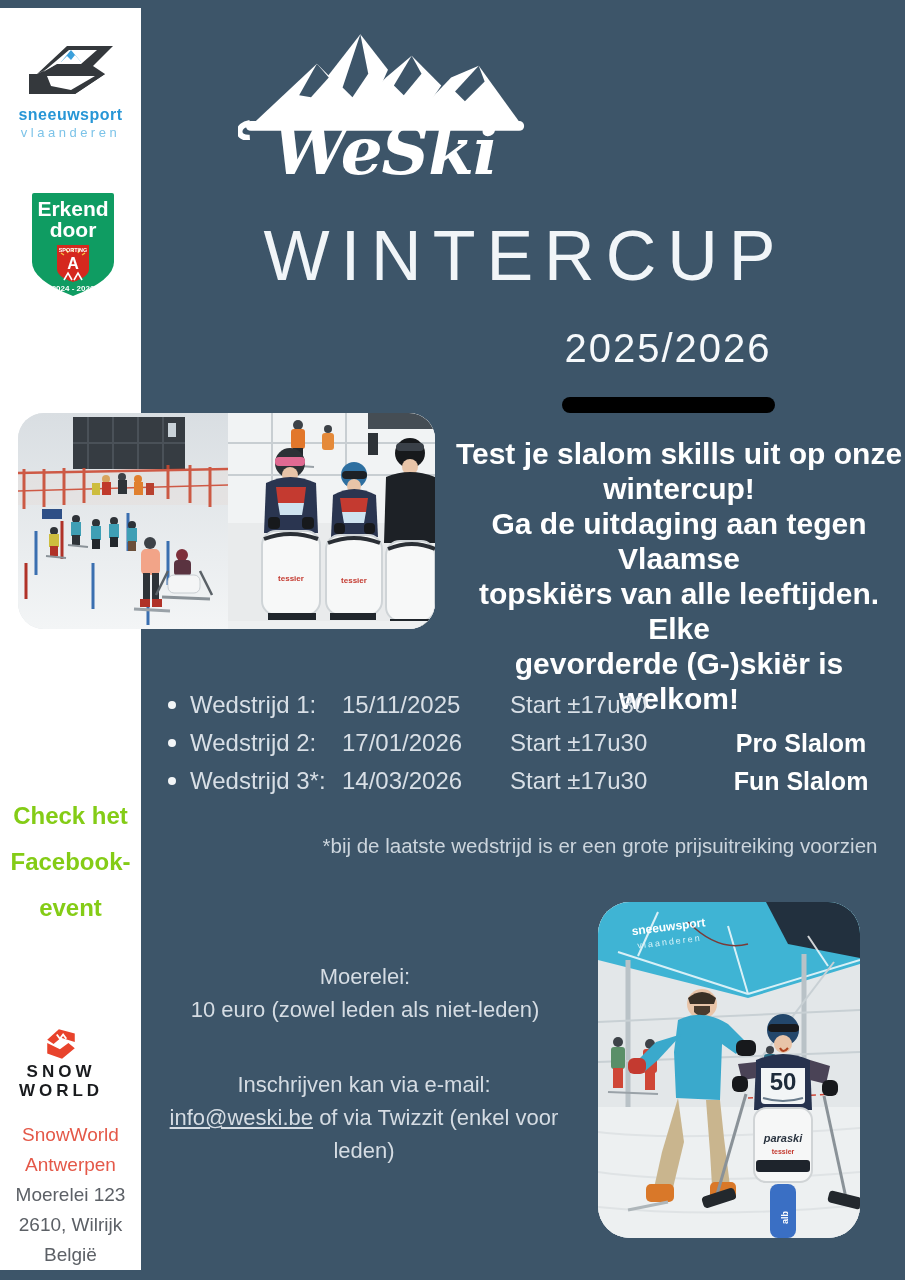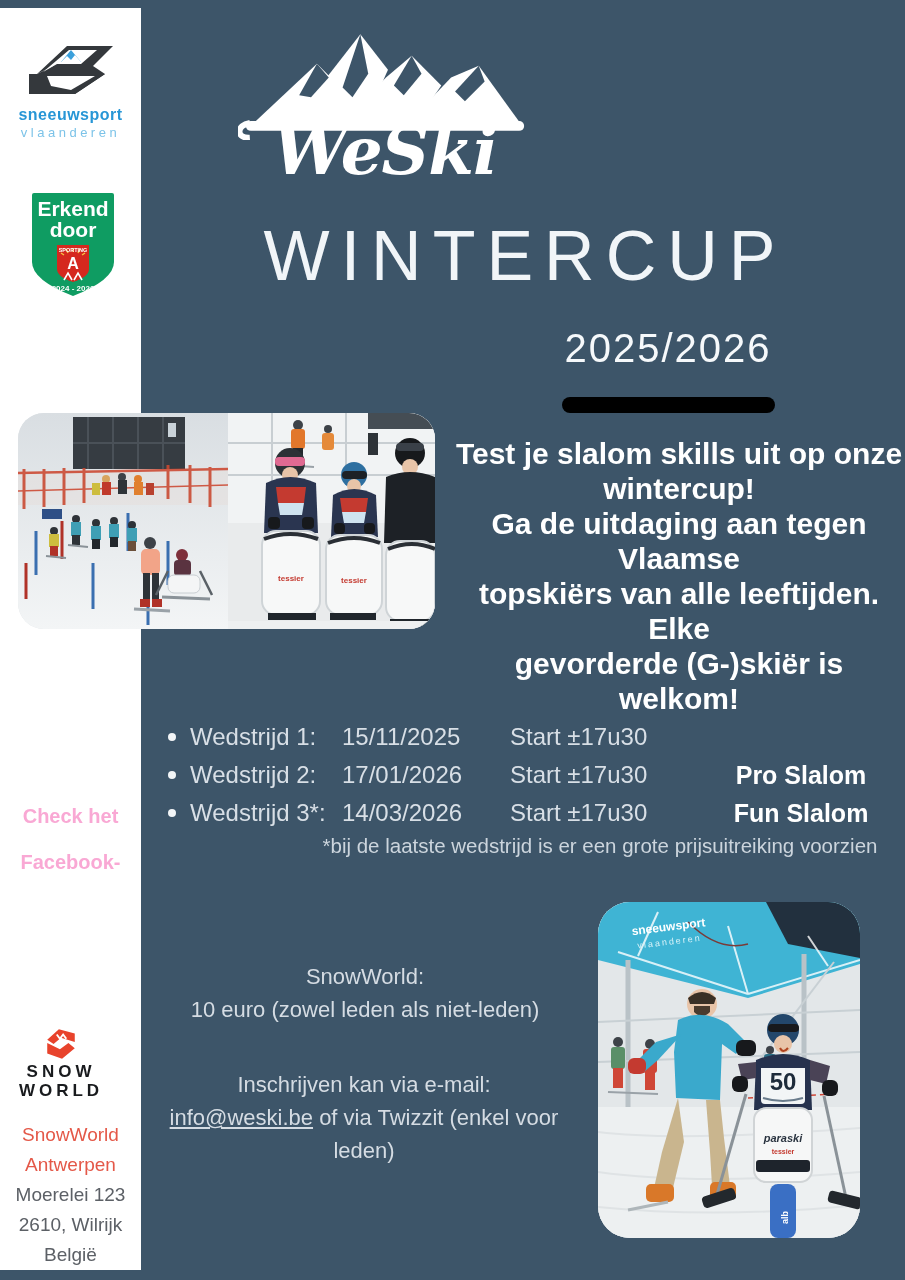--- a/index.html
+++ b/index.html
@@ -44,34 +44,34 @@
   }
   .photo-collage svg{display:block;}
 
   
   .intro{
     position:absolute;left:455px;top:436px;width:448px;text-align:center;
     color:#ffffff;font-weight:bold;font-size:30px;line-height:35px;
   }
 
   
-  .schedule{position:absolute;left:160px;top:686px;width:732px;margin-top:32px;}
+  .schedule{position:absolute;left:160px;top:686px;width:732px;}
   .schedule .row{display:grid;grid-template-columns:30px 152px 168px 200px 1fr;align-items:center;height:38px;}
   .schedule .dot{width:8px;height:8px;border-radius:50%;background:#f2f5f7;margin-left:8px;}
   .schedule .label,.schedule .date,.schedule .start{color:#d8dfe6;font-size:24px;font-weight:400;}
   .schedule .type{color:#ffffff;font-size:25px;font-weight:bold;text-align:center;}
 
   .footnote{
     position:absolute;left:290px;top:834px;width:620px;text-align:center;
     color:#ccd5dd;font-size:20.5px;
   }
 
   .facebook-cta{
     position:absolute;left:0;top:793px;width:141px;text-align:center;
-    color:#f9a8d4;font-weight:bold;font-size:20px;line-height:46px;cursor:pointer;
+    color:#84cc16;font-weight:bold;font-size:24px;line-height:46px;cursor:pointer;
   }
 
   .pricing{
     position:absolute;left:140px;top:960px;width:450px;text-align:center;
     color:#d5dce3;font-size:22px;line-height:33px;
   }
   .registration{
     position:absolute;left:139px;top:1068px;width:450px;text-align:center;
     color:#d5dce3;font-size:22px;line-height:33px;
   }
@@ -340,24 +340,25 @@
       <span class="start">Start ±17u30</span>
       <span class="type">Fun Slalom</span>
     </div>
   </div>
 
   <div class="footnote">*bij de laatste wedstrijd is er een grote prijsuitreiking voorzien</div>
 
   <div class="facebook-cta">
     <div>Check het</div>
     <div>Facebook-</div>
+    <div>event</div>
   </div>
 
   <div class="pricing">
-    <div>SnowWorld:</div>
+    <div>Moerelei:</div>
     <div>10 euro (zowel leden als niet-leden)</div>
   </div>
 
   <div class="registration">
     <div>Inschrijven kan via e-mail:</div>
     <div><a class="email">info@weski.be</a><span> of via Twizzit (enkel voor leden)</span></div>
   </div>
 
   <div class="snowworld">
     <svg width="36" height="36" viewBox="0 0 34 34">

